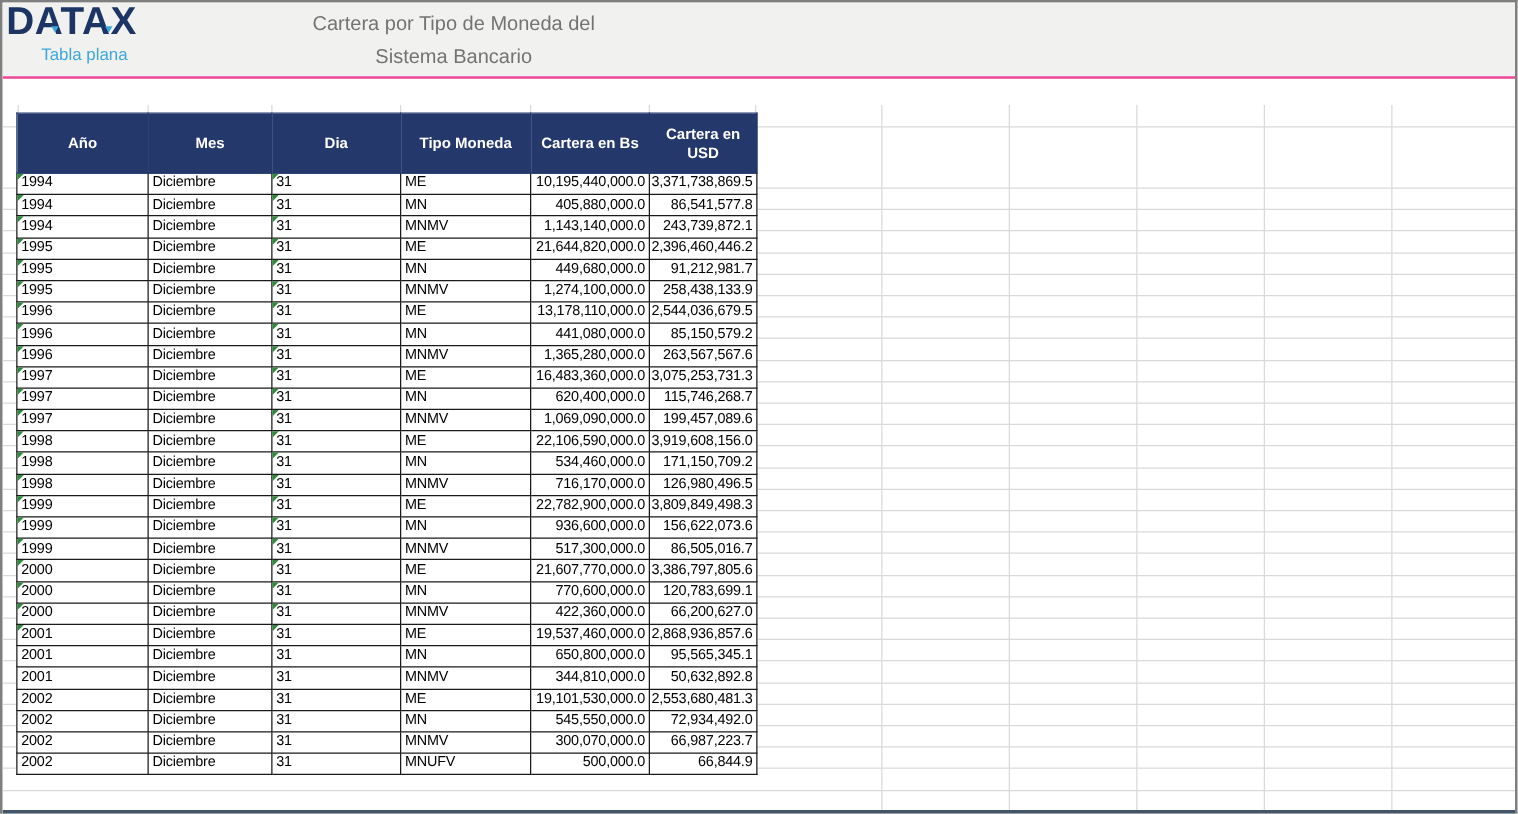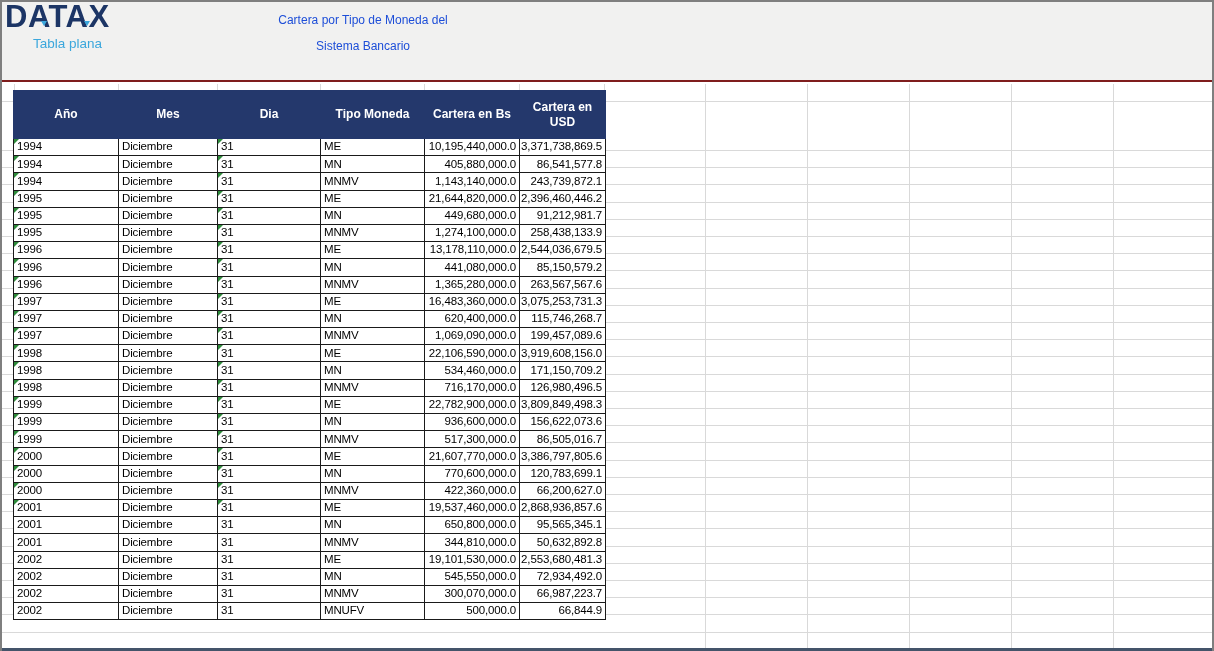--- a/index.html
+++ b/index.html
@@ -7,30 +7,30 @@
     --band:#F1F1F0; --grid:#D9D9D9; --cellb:#1A1A1A;
     --flag:#2E8B3B; --bbar:#44546A;
   }
   *{margin:0;padding:0;box-sizing:border-box;}
   body{font-family:"Liberation Sans",sans-serif;background:#fff;}
   #window{
     position:relative;width:1214px;height:651px;overflow:hidden;background:#fff;
     border:2px solid #7F7F7F;border-bottom:none;
   }
   
-  #band{position:absolute;left:0;top:0;width:100%;height:80px;background:var(--band);
-        border-bottom:2px solid #7f1d1d;z-index:1;}
+  #band{position:absolute;left:0;top:0;width:100%;height:61px;background:var(--band);
+        border-bottom:2px solid #ec4899;z-index:1;}
   #logo{position:absolute;left:3px;top:-2px;}
   #logo .brand{font-size:31px;font-weight:700;color:var(--logo-navy);letter-spacing:.5px;line-height:34px;}
   .accent{position:absolute;width:0;height:0;border-left:3px solid transparent;
           border-right:3px solid transparent;border-top:5px solid var(--logo-blue);}
   #acc1{left:36px;top:21px;} #acc2{left:79px;top:21px;}
   #logo .sub{position:absolute;left:28px;top:36px;font-size:13.5px;color:var(--logo-blue);white-space:nowrap;}
   #title{position:absolute;left:0;top:5px;width:722px;text-align:center;
-         font-size:12px;line-height:26px;color:#1d4ed8;}
+         font-size:16px;line-height:26px;color:#737373;}
   
   .hline{position:absolute;left:0;width:1214px;height:1px;background:var(--grid);z-index:0;}
   .vline{position:absolute;width:1px;background:var(--grid);z-index:0;}
   
   #tbl{position:absolute;left:11px;top:88px;width:592px;border-collapse:collapse;
        table-layout:fixed;z-index:2;background:#fff;border:1px solid #000;}
   #tbl th{height:48px;background:var(--navy);color:#fff;font-size:12px;font-weight:700;
           text-align:center;vertical-align:middle;border:1px solid var(--navy);
           padding:0 2px;line-height:15px;}
   #tbl td{height:17.2px;border:1px solid var(--cellb);font-size:11.5px;letter-spacing:-.15px;

